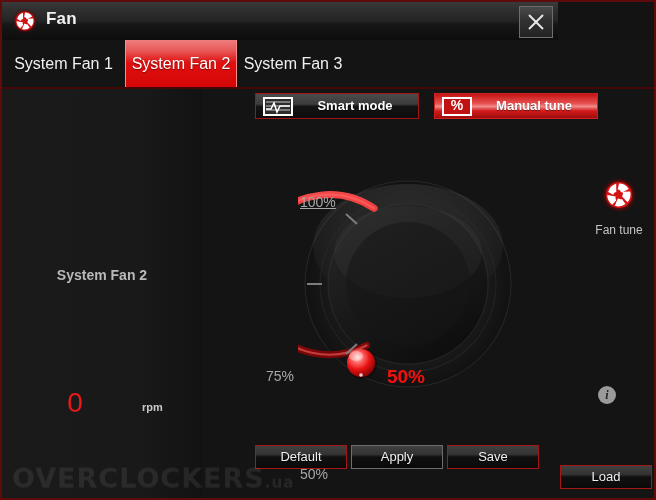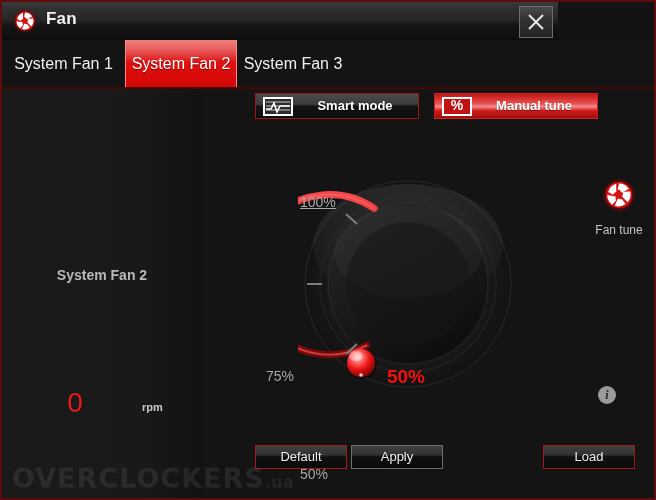--- a/index.html
+++ b/index.html
@@ -444,20 +444,21 @@
       </span>
       <span id="fan-tune-label">Fan tune</span>
     </div>
 
     <div id="info-button">
       <span>i</span>
     </div>
 
     <div class="action-btn neutral" style="left:149px;">Apply</div>
     <div class="action-btn" style="left:53px;">Default</div>
-    <div class="action-btn" style="left:341px;">Load</div>
+    <div class="action-btn" style="left:245px;">Save</div>
+    <div class="action-btn" style="left:358px;margin-top:20px;">Load</div>
   </div>
 
   <div id="watermark">
     <span>OVERCLOCKERS</span><span class="suffix">.ua</span>
   </div>
 
 </div>
 
 </body></html>

